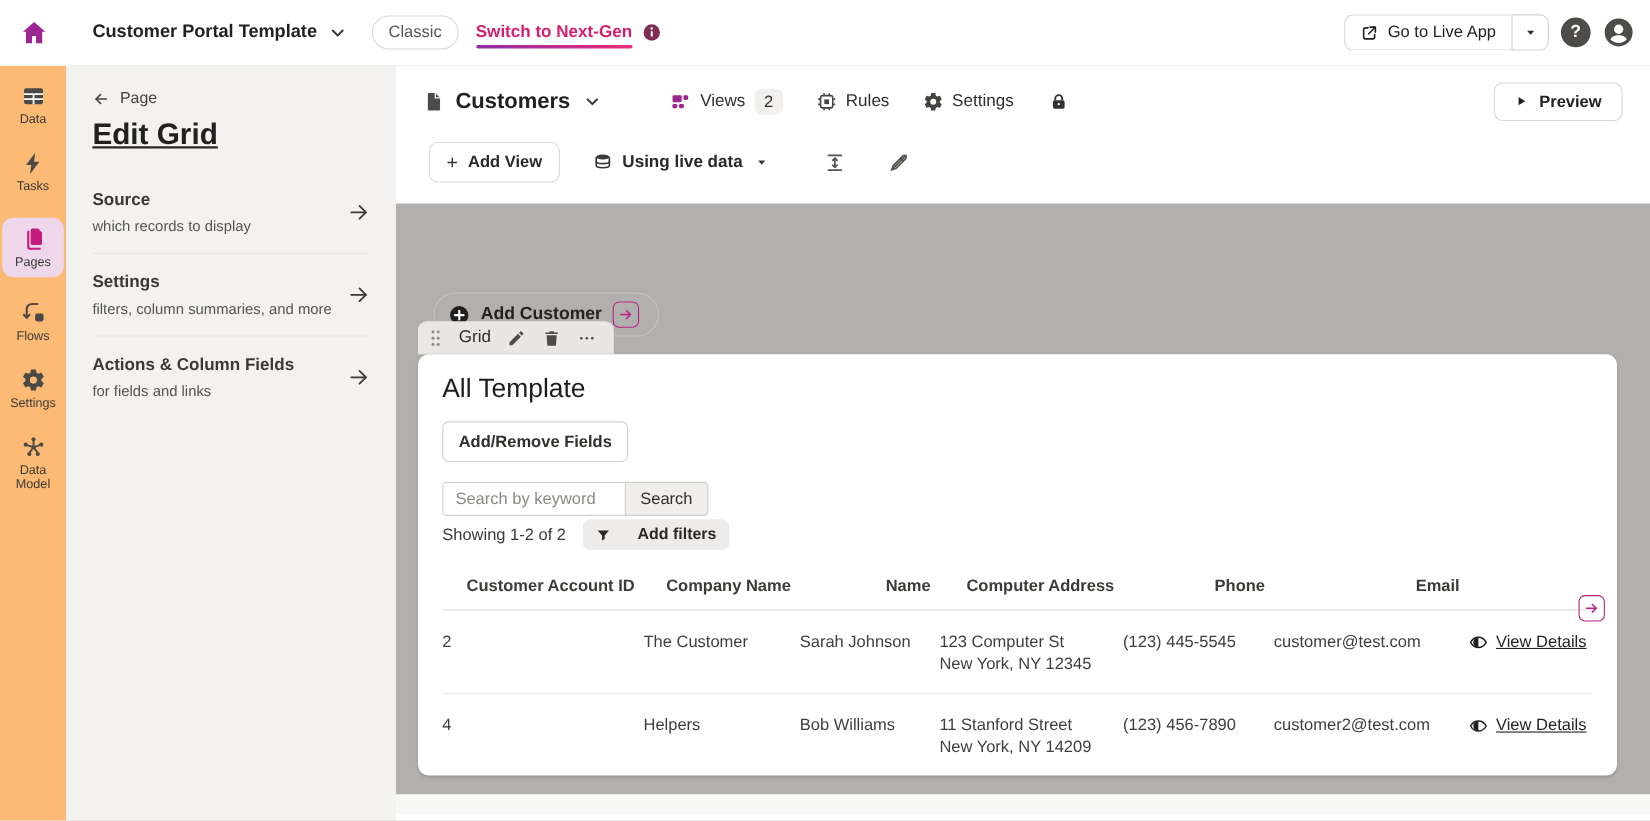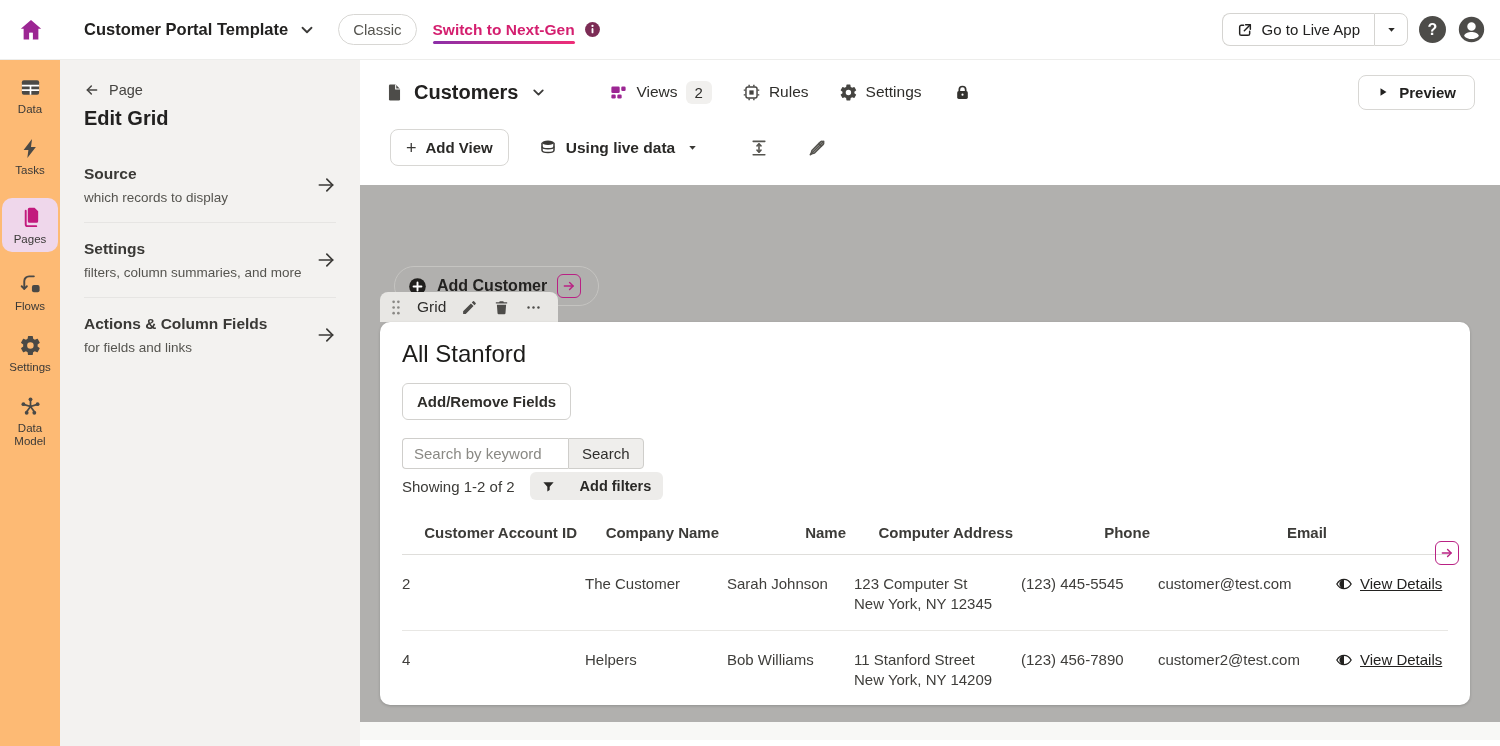--- a/index.html
+++ b/index.html
@@ -30,21 +30,21 @@
   .rail { width:60px; background:#fdba74; display:flex; flex-direction:column; align-items:center; padding-top:16px; gap:21px; flex-shrink:0; }
   .rail-item { display:flex; flex-direction:column; align-items:center; gap:4px; color:#3a3937; font-size:11.5px; cursor:pointer; width:56px; text-align:center; line-height:13px; }
   .rail-item .ric { width:23px; height:23px; color:#4a4946; }
   .rail-item.active { background:#efd7eb; border-radius:10px; padding:8px 2px 6px; }
   .rail-item.active .ric { color:#c21a7d; }
 
   
   .panel { width:300px; background:#f3f2f0; flex-shrink:0; padding:22px 24px 0 24px; }
   .panel-back { display:flex; align-items:flex-start; gap:9px; font-size:14.5px; color:#454441; cursor:pointer; }
   .panel-back svg { width:16px; height:16px; }
-  .panel-title { font-size:20px; font-weight:700; color:#222120; margin-top:9px; }
+  .panel-title { font-size:27px; font-weight:700; color:#222120; margin-top:9px;text-decoration:underline; }
   .panel-items { margin-top:18px; }
   .panel-item { display:flex; align-items:center; justify-content:space-between; padding:17px 0; cursor:pointer; }
   .panel-item + .panel-item { border-top:1px solid rgba(0,0,0,0.05); }
   .pi-title { font-size:15.5px; font-weight:700; color:#39383.5; color:#3a3936; }
   .pi-sub { font-size:13.5px; color:#55544f; margin-top:7px; }
   .pi-arrow { width:20px; height:20px; color:#3a3936; flex-shrink:0; margin-left:8px; }
 
   
   .main { flex:1; display:flex; flex-direction:column; min-width:0; }
   .main-head { height:58px; display:flex; align-items:center; padding:6px 25px 0 25px; background:#fff; }
@@ -358,21 +358,21 @@
             <path d="M5.5 8h13l-.9 12.2a1.6 1.6 0 0 1-1.6 1.5H8a1.6 1.6 0 0 1-1.6-1.5z"></path>
           </svg>
         <svg class="gic" viewBox="0 0 24 24" fill="currentColor">
             <circle cx="5" cy="12" r="1.7"></circle>
             <circle cx="12" cy="12" r="1.7"></circle>
             <circle cx="19" cy="12" r="1.7"></circle>
           </svg>
       </div>
 
       <div class="card">
-        <div class="grid-title">All Stanford</div>
+        <div class="grid-title">All Template</div>
         <button class="addremove-btn">Add/Remove Fields</button>
 
         <div class="search-row">
           <input class="search-input" type="text" placeholder="Search by keyword" style="">
           <button class="search-btn">Search</button>
         </div>
 
         <div class="showing-row">
           <span class="showing-text">Showing 1-2 of 2</span>
           <button class="addfilters-btn">

